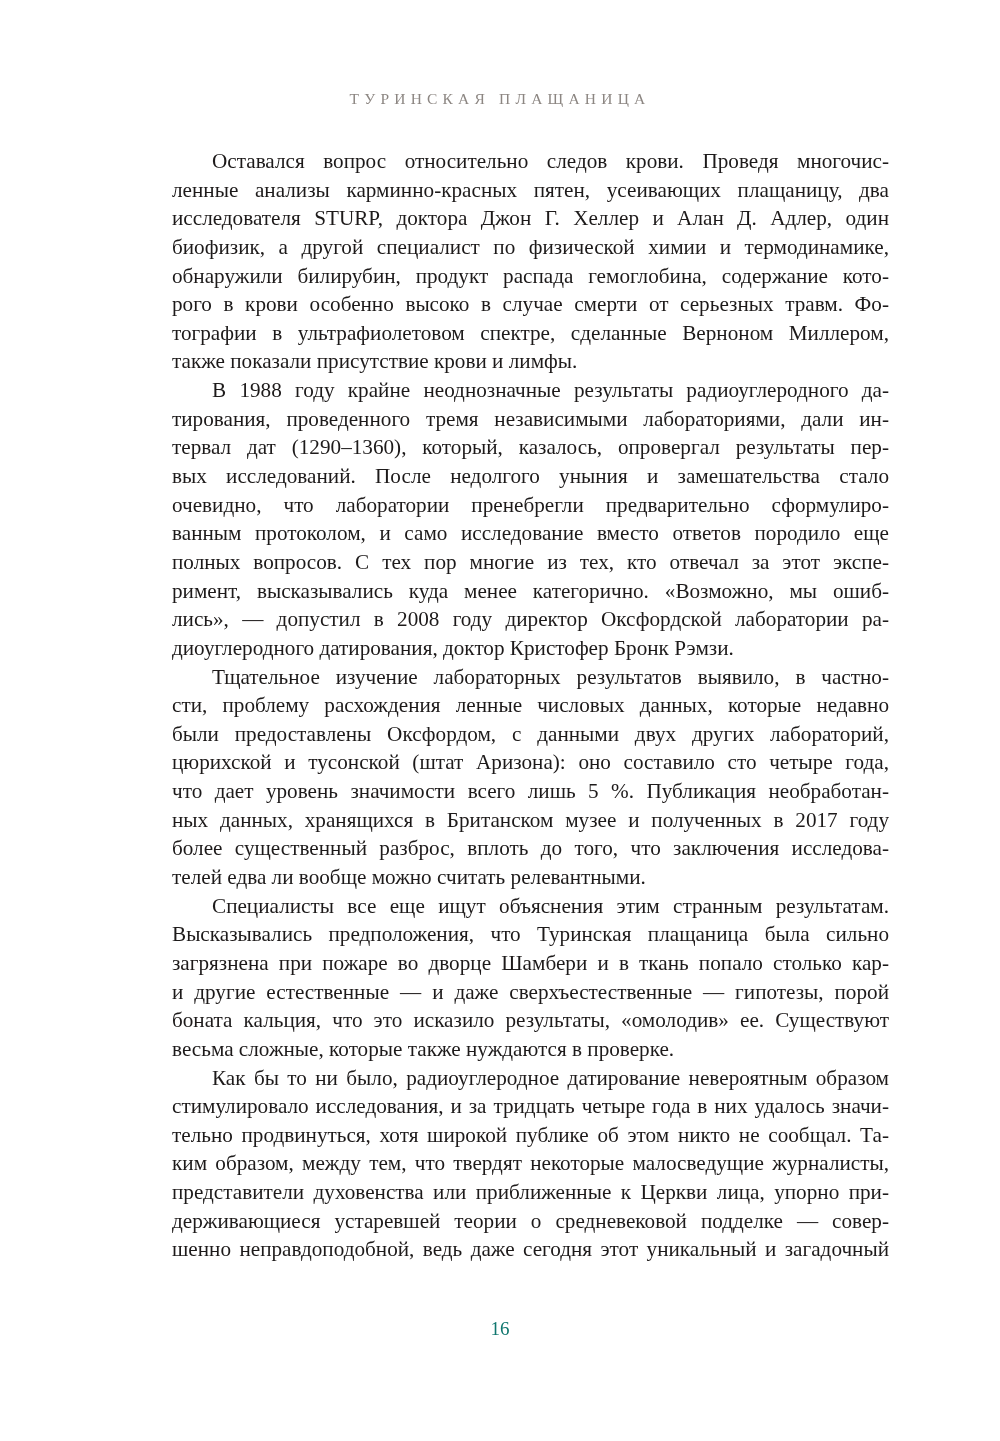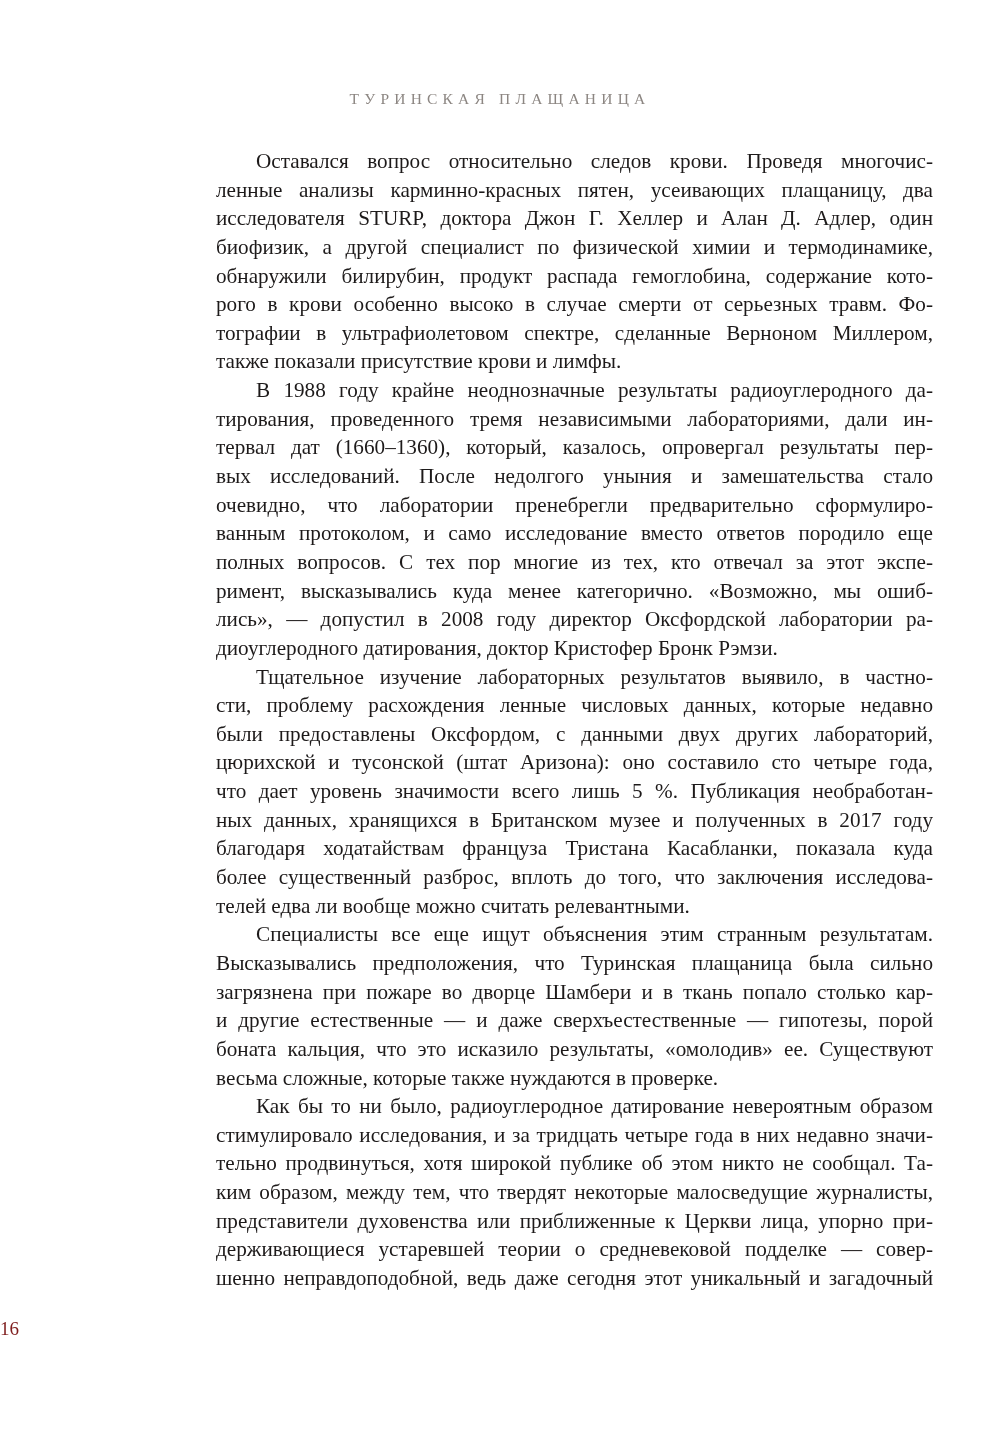--- a/index.html
+++ b/index.html
@@ -6,33 +6,33 @@
   body { width: 1000px; height: 1441px; position: relative; overflow: hidden; }
   .page { position: absolute; left: 0; top: 0; width: 904px; height: 1441px; background: #ffffff; }
   .running-head {
     position: absolute; top: 90px; left: 0; width: 1000px; text-align: center;
     font-family: "Liberation Serif", "DejaVu Serif", serif;
     font-size: 15.5px; letter-spacing: 5.2px; color: #8c8682;
   }
   .body-text {
     position: absolute; left: 172px; top: 147px; width: 717px;
     font-family: "Liberation Serif", "DejaVu Serif", serif;
-    font-size: 21.2px; line-height: 28.65px; color: #1d1a1a; margin-left: 44px;
+    font-size: 21.2px; line-height: 28.65px; color: #1d1a1a;
   }
   .line {
     display: block; height: 28.65px; white-space: nowrap;
     text-align: justify; text-align-last: justify;
     transform-origin: left center;
   }
   .line.last { text-align-last: left; }
   .line.indent { padding-left: 40px; }
   .folio {
-    position: absolute; top: 1318px; left: 0; width: 1000px; text-align: left;
+    position: absolute; top: 1318px; left: 0; width: 1000px; text-align: center;
     font-family: "Liberation Serif", "DejaVu Serif", serif;
-    font-size: 19px; color: #7f1d1d;
+    font-size: 19px; color: #0f766e;
   }
 </style>
 </head>
 <body>
 
 <div class="page">
   <div class="running-head">ТУРИНСКАЯ ПЛАЩАНИЦА</div>
 
   <div class="body-text">
 
@@ -43,54 +43,53 @@
       <span class="line">биофизик, а другой специалист по физической химии и термодинамике,</span>
       <span class="line">обнаружили билирубин, продукт распада гемоглобина, содержание кото-</span>
       <span class="line">рого в крови особенно высоко в случае смерти от серьезных травм. Фо-</span>
       <span class="line">тографии в ультрафиолетовом спектре, сделанные Верноном Миллером,</span>
       <span class="line last">также показали присутствие крови и лимфы.</span>
     </div>
 
     <div>
       <span class="line indent">В 1988 году крайне неоднозначные результаты радиоуглеродного да-</span>
       <span class="line">тирования, проведенного тремя независимыми лабораториями, дали ин-</span>
-      <span class="line">тервал дат (1660–1360), который, казалось, опровергал результаты пер-</span>
+      <span class="line">тервал дат (1290–1360), который, казалось, опровергал результаты пер-</span>
       <span class="line">вых исследований. После недолгого уныния и замешательства стало</span>
       <span class="line">очевидно, что лаборатории пренебрегли предварительно сформулиро-</span>
       <span class="line">ванным протоколом, и само исследование вместо ответов породило еще</span>
       <span class="line">полных вопросов. С тех пор многие из тех, кто отвечал за этот экспе-</span>
       <span class="line">римент, высказывались куда менее категорично. «Возможно, мы ошиб-</span>
       <span class="line">лись», — допустил в 2008 году директор Оксфордской лаборатории ра-</span>
       <span class="line last">диоуглеродного датирования, доктор Кристофер Бронк Рэмзи.</span>
     </div>
 
     <div>
       <span class="line indent">Тщательное изучение лабораторных результатов выявило, в частно-</span>
       <span class="line">сти, проблему расхождения ленные числовых данных, которые недавно</span>
       <span class="line">были предоставлены Оксфордом, с данными двух других лабораторий,</span>
       <span class="line">цюрихской и тусонской (штат Аризона): оно составило сто четыре года,</span>
       <span class="line">что дает уровень значимости всего лишь 5 %. Публикация необработан-</span>
       <span class="line">ных данных, хранящихся в Британском музее и полученных в 2017 году</span>
-      <span class="line">благодаря ходатайствам француза Тристана Касабланки, показала куда</span>
       <span class="line">более существенный разброс, вплоть до того, что заключения исследова-</span>
       <span class="line last">телей едва ли вообще можно считать релевантными.</span>
     </div>
 
     <div>
       <span class="line indent">Специалисты все еще ищут объяснения этим странным результатам.</span>
       <span class="line">Высказывались предположения, что Туринская плащаница была сильно</span>
       <span class="line">загрязнена при пожаре во дворце Шамбери и в ткань попало столько кар-</span>
       <span class="line">и другие естественные — и даже сверхъестественные — гипотезы, порой</span>
       <span class="line">боната кальция, что это исказило результаты, «омолодив» ее. Существуют</span>
       <span class="line last">весьма сложные, которые также нуждаются в проверке.</span>
     </div>
 
     <div>
       <span class="line indent">Как бы то ни было, радиоуглеродное датирование невероятным образом</span>
-      <span class="line">стимулировало исследования, и за тридцать четыре года в них недавно значи-</span>
+      <span class="line">стимулировало исследования, и за тридцать четыре года в них удалось значи-</span>
       <span class="line">тельно продвинуться, хотя широкой публике об этом никто не сообщал. Та-</span>
       <span class="line">ким образом, между тем, что твердят некоторые малосведущие журналисты,</span>
       <span class="line">представители духовенства или приближенные к Церкви лица, упорно при-</span>
       <span class="line">держивающиеся устаревшей теории о средневековой подделке — совер-</span>
       <span class="line">шенно неправдоподобной, ведь даже сегодня этот уникальный и загадочный</span>
     </div>
   </div>
 
   <div class="folio">16</div>
 </div>

